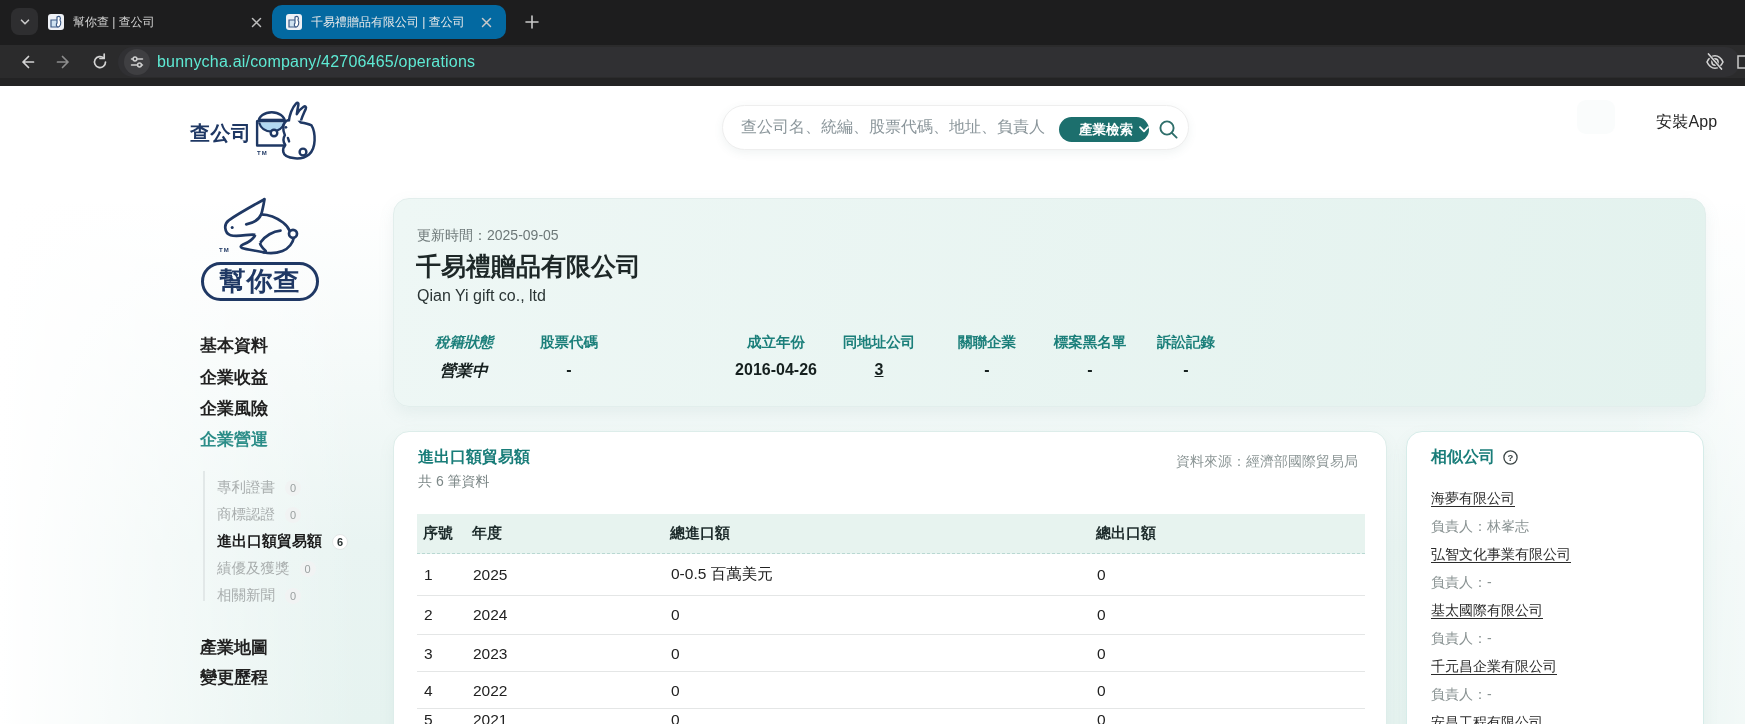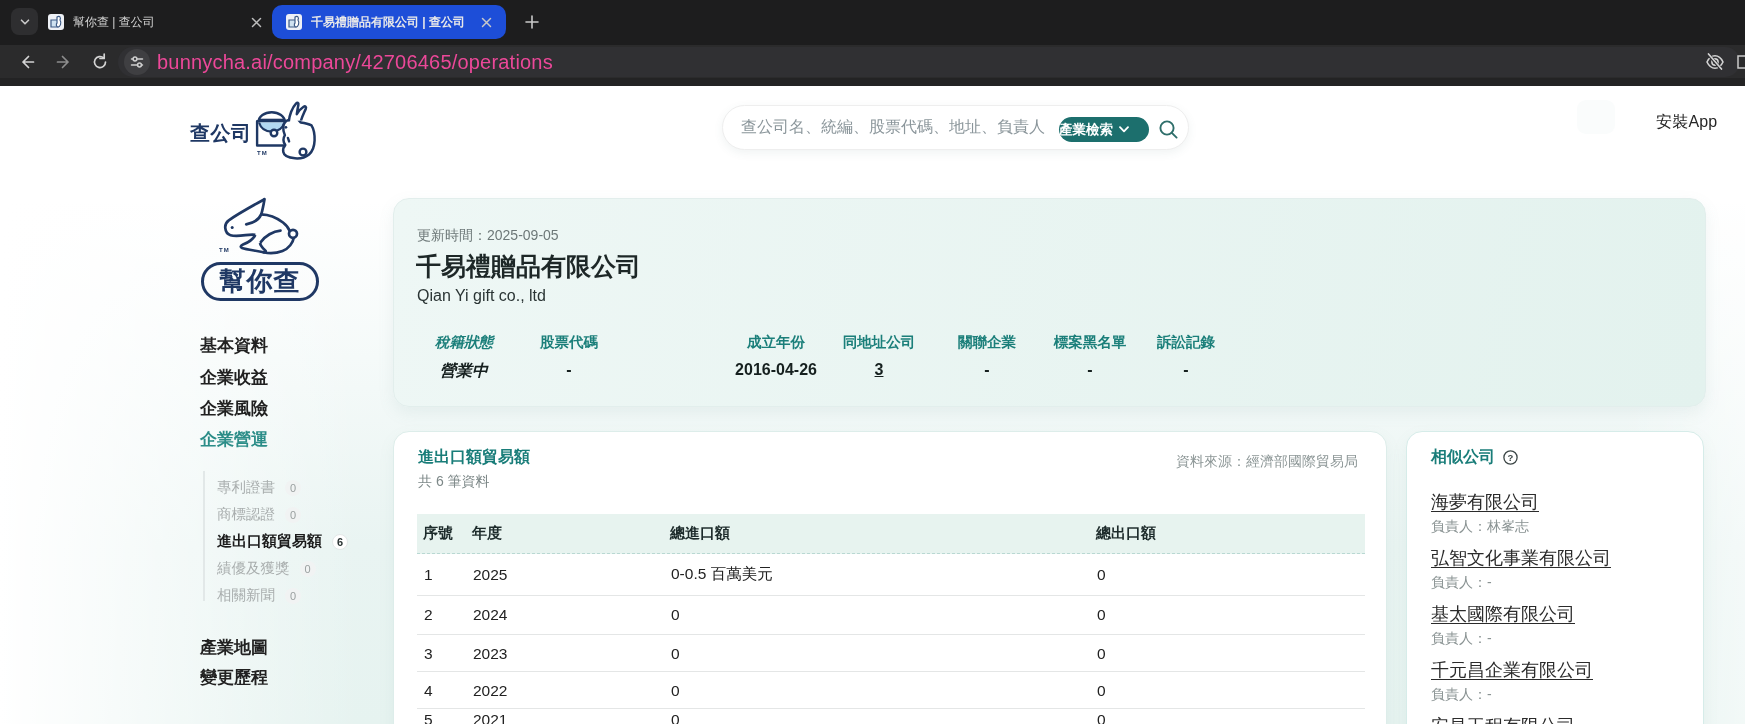--- a/index.html
+++ b/index.html
@@ -6,41 +6,41 @@
   html,body { width:1745px; height:724px; overflow:hidden; }
   body { font-family:"Liberation Sans", sans-serif; position:relative; background:#fff; }
 
   
   #chrome { position:absolute; left:0; top:0; width:1745px; height:86px; background:#1d1d1e; }
   #tsbtn { position:absolute; left:11px; top:8px; width:27px; height:27px; border-radius:8px; background:#2e2e30; display:flex; align-items:center; justify-content:center; }
   .tab { position:absolute; top:5px; height:34px; display:flex; align-items:center; font-size:12px; color:#d3d3d3; }
   .tab .ttl { white-space:nowrap; overflow:hidden; }
   .tab .x { margin-left:auto; }
   #tab1 { left:40px; width:222px; padding-left:8px; }
-  #tab2 { left:272px; width:234px; background:#1d4ed8; border-radius:10px; color:#e9e9e9; padding:0 14px;font-weight:bold; }
+  #tab2 { left:272px; width:234px; background:#0369a1; border-radius:10px; color:#e9e9e9; padding:0 14px; }
   #plus { position:absolute; left:516px; top:5px; width:32px; height:34px; display:flex; align-items:center; justify-content:center; }
   #toolbar { position:absolute; left:0; top:45px; width:1745px; height:33px; background:#2b2b2c; }
   #substrip { position:absolute; left:0; top:78px; width:1745px; height:8px; background:#232324; }
   .tbico { position:absolute; top:0; height:33px; display:flex; align-items:center; justify-content:center; }
   #omnibox { position:absolute; left:118px; top:2px; width:1622px; height:30px; border-radius:15px; background:#303033; }
   #tunecirc { position:absolute; left:6px; top:2px; width:26px; height:26px; border-radius:50%; background:#3f3f42; display:flex; align-items:center; justify-content:center; }
-  #urltxt { position:absolute; left:39px; top:0; height:30px; display:flex; align-items:center; color:#ec4899; font-size:20px; letter-spacing:0.2px; }
+  #urltxt { position:absolute; left:39px; top:0; height:30px; display:flex; align-items:center; color:#5eead4; font-size:16px; letter-spacing:0.2px; }
 
   
   #page { position:absolute; left:0; top:86px; width:1745px; height:638px;
           background:linear-gradient(90deg,#ffffff 0px,rgba(255,255,255,0) 360px,rgba(255,255,255,0) 1620px,rgba(255,255,255,0.5) 1745px),
                      linear-gradient(180deg,#ffffff 0%,#ffffff 18%,#e9f4f2 72%,#e6f3f0 100%); }
 
   
   #logotext { position:absolute; left:190px; top:120px; font-size:20px; font-weight:700; color:#1f3864; letter-spacing:0.5px; }
   #logoicon { position:absolute; left:255px; top:96px; }
   #logotm { position:absolute; left:257px; top:150px; font-size:6px; color:#1f3864; font-weight:700; letter-spacing:1px; }
   #searchbar { position:absolute; left:722px; top:105px; width:467px; height:45px; border-radius:23px; background:#fff; border:1px solid #eeeeee; box-shadow:0 3px 10px rgba(70,100,100,.08); }
   #searchph { position:absolute; left:18px; top:0; height:43px; display:flex; align-items:center; font-size:16px; color:#8b969b; letter-spacing:0; }
-  #indbtn { position:absolute; left:336px; top:11px; width:90px; height:25px; border-radius:13px; background:#1c6f6d; color:#fff; font-size:13.5px; font-weight:700; display:flex; align-items:center; justify-content:flex-start; gap:6px; }
+  #indbtn { position:absolute; left:336px; top:11px; width:90px; height:25px; border-radius:13px; background:#1c6f6d; color:#fff; font-size:13.5px; font-weight:700; display:flex; align-items:center; justify-content:flex-end; gap:6px; }
   #sicon { position:absolute; left:435px; top:13px; }
   #installapp { position:absolute; left:1656px; top:112px; font-size:16px; color:#262626; letter-spacing:0.2px; }
   #ghosticon { position:absolute; left:1577px; top:100px; width:38px; height:34px; border-radius:9px; background:#fafcfc; }
 
   
   #mascot { position:absolute; left:215px; top:192px; }
   #mascottm { position:absolute; left:219px; top:247px; font-size:6px; color:#1f3864; font-weight:700; letter-spacing:1px; }
   #pill { position:absolute; left:201px; top:262px; width:118px; height:39px; border-radius:20px; border:3px solid #1f3864; display:flex; align-items:center; justify-content:center; font-size:26px; font-weight:700; color:#1f3864; letter-spacing:1px; }
 
   
@@ -65,21 +65,21 @@
   #c2src { position:absolute; right:28px; top:21px; font-size:14px; color:#8d9797; }
   #c2count { position:absolute; left:24px; top:41px; font-size:14px; color:#7d8888; }
   #thead { position:absolute; left:23px; top:82px; width:948px; height:40px; background:#e7f3ef; border-bottom:1px dashed #b9d8d3; }
   .th { position:absolute; top:0; height:39px; display:flex; align-items:center; font-size:15px; font-weight:700; color:#1d2b2b; }
   .trow { position:absolute; left:23px; width:948px; border-bottom:1px solid #e4e6e6; }
   .td { position:absolute; top:0; height:37px; display:flex; align-items:center; font-size:15.5px; color:#222; }
 
   
   #card3 { position:absolute; left:1406px; top:431px; width:298px; height:340px; border-radius:16px; background:#fff; border:1px solid #d6ece9; box-shadow:0 6px 16px rgba(110,150,145,0.08); }
   #c3title { position:absolute; left:24px; top:15px; font-size:16px; font-weight:700; color:#197d79; display:flex; align-items:center; gap:8px; }
-  .simname { position:absolute; left:24px; font-size:18px; color:#2b2b2b; text-decoration:underline; text-underline-offset:3px; }
+  .simname { position:absolute; left:24px; font-size:14px; color:#2b2b2b; text-decoration:underline; text-underline-offset:3px; }
   .simp { position:absolute; left:24px; font-size:14px; color:#8a9393; }
 </style>
 </head>
 <body>
 
 <div id="chrome">
   <div id="tsbtn">
       <svg width="12" height="12" viewBox="0 0 12 12">
         <path d="M2.5 4.2 L6 7.8 L9.5 4.2" fill="none" stroke="#c9c9c9" stroke-width="1.6" stroke-linecap="round" stroke-linejoin="round"></path>
       </svg>

